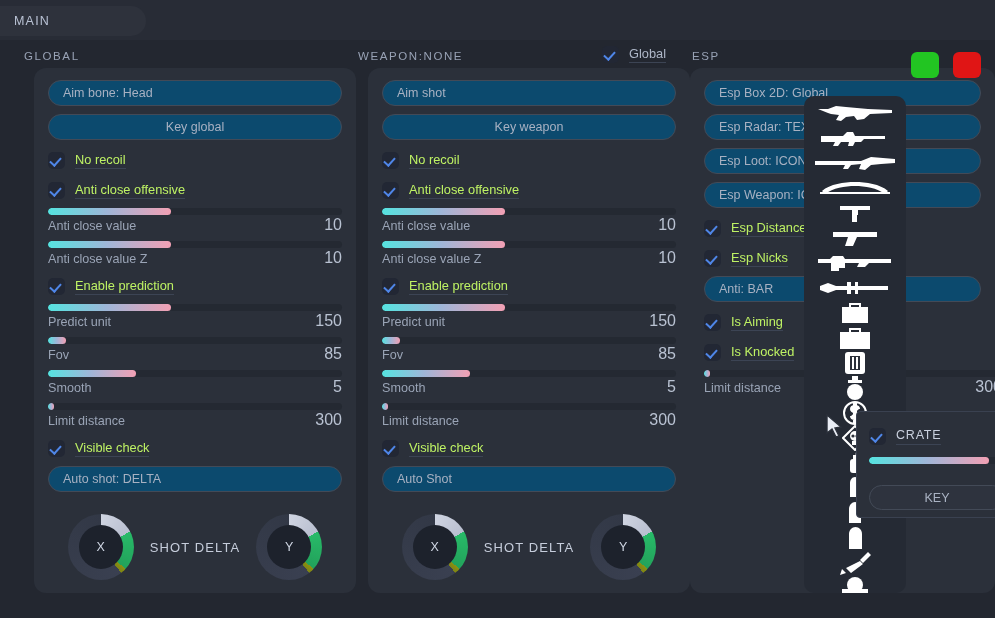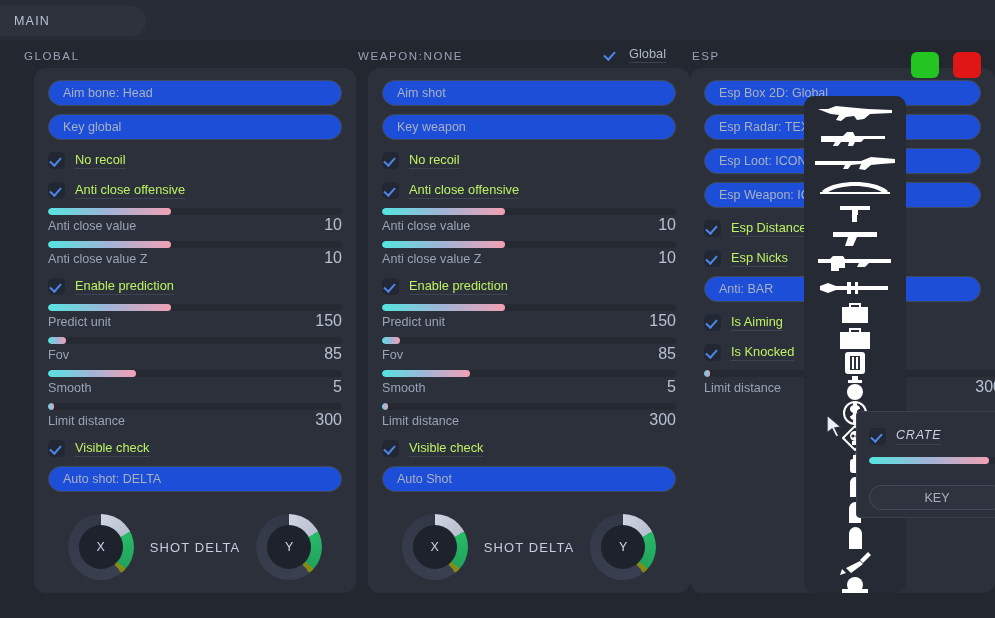--- a/index.html
+++ b/index.html
@@ -38,25 +38,25 @@
   .col2 { left: 348px; width: 332px; }
   .col3 { left: 682px; width: 313px; }
 
   .card1 { position: absolute; left: 20px; top: 28px; width: 322px; height: 525px; }
 
   
   .inner { padding: 12px 14px 0 14px; }
 
   .pill {
     height: 26px; border: 1px solid #434a57; border-radius: 13px;
-    background: #1d4ed8; display: flex; align-items: center;
+    background: #0c4a6e; display: flex; align-items: center;
     color: #a8b1c2; font-size: 12.5px; padding: 0 14px;
     margin-bottom: 8px;
   }
-  .pill.center { }
+  .pill.center { justify-content: center; }
 
   .chkrow { display: flex; align-items: center; height: 24px; margin-bottom: 6px; }
   .chk {
     width: 17px; height: 17px; border-radius: 5px; background: #222734;
     position: relative; flex: 0 0 auto; margin-right: 10px;
   }
   .chk::after {
     content: ""; position: absolute; left: 4px; top: 3px;
     width: 5px; height: 9px; border: solid #4f86e8;
     border-width: 0 2.1px 2.1px 0; transform: rotate(42deg);
@@ -129,21 +129,21 @@
     color: #fff;
   }
   .icondrop svg { display: block; }
 
   
   .crate {
     position: absolute; left: 856px; top: 411px; width: 160px; height: 107px;
     background: #2b303a; border: 1px solid #3a4150; border-radius: 4px;
     padding: 12px 10px 0 12px;
   }
-  .crate .chklabel { color: #c9d0de; letter-spacing: .8px; font-size: 12.5px; font-style: italic; }
+  .crate .chklabel { color: #c9d0de; letter-spacing: .8px; font-size: 12.5px; }
   .crate .track { margin-top: 9px; }
   .crate .keybtn {
     margin-top: 21px; height: 25px; border: 1px solid #434a57; border-radius: 13px;
     display: flex; align-items: center; justify-content: center;
     color: #aab3c3; font-size: 12.5px; background: #2e333e;
   }
 
   
   .cursor { position: absolute; left: 826px; top: 414px; }
 </style>

